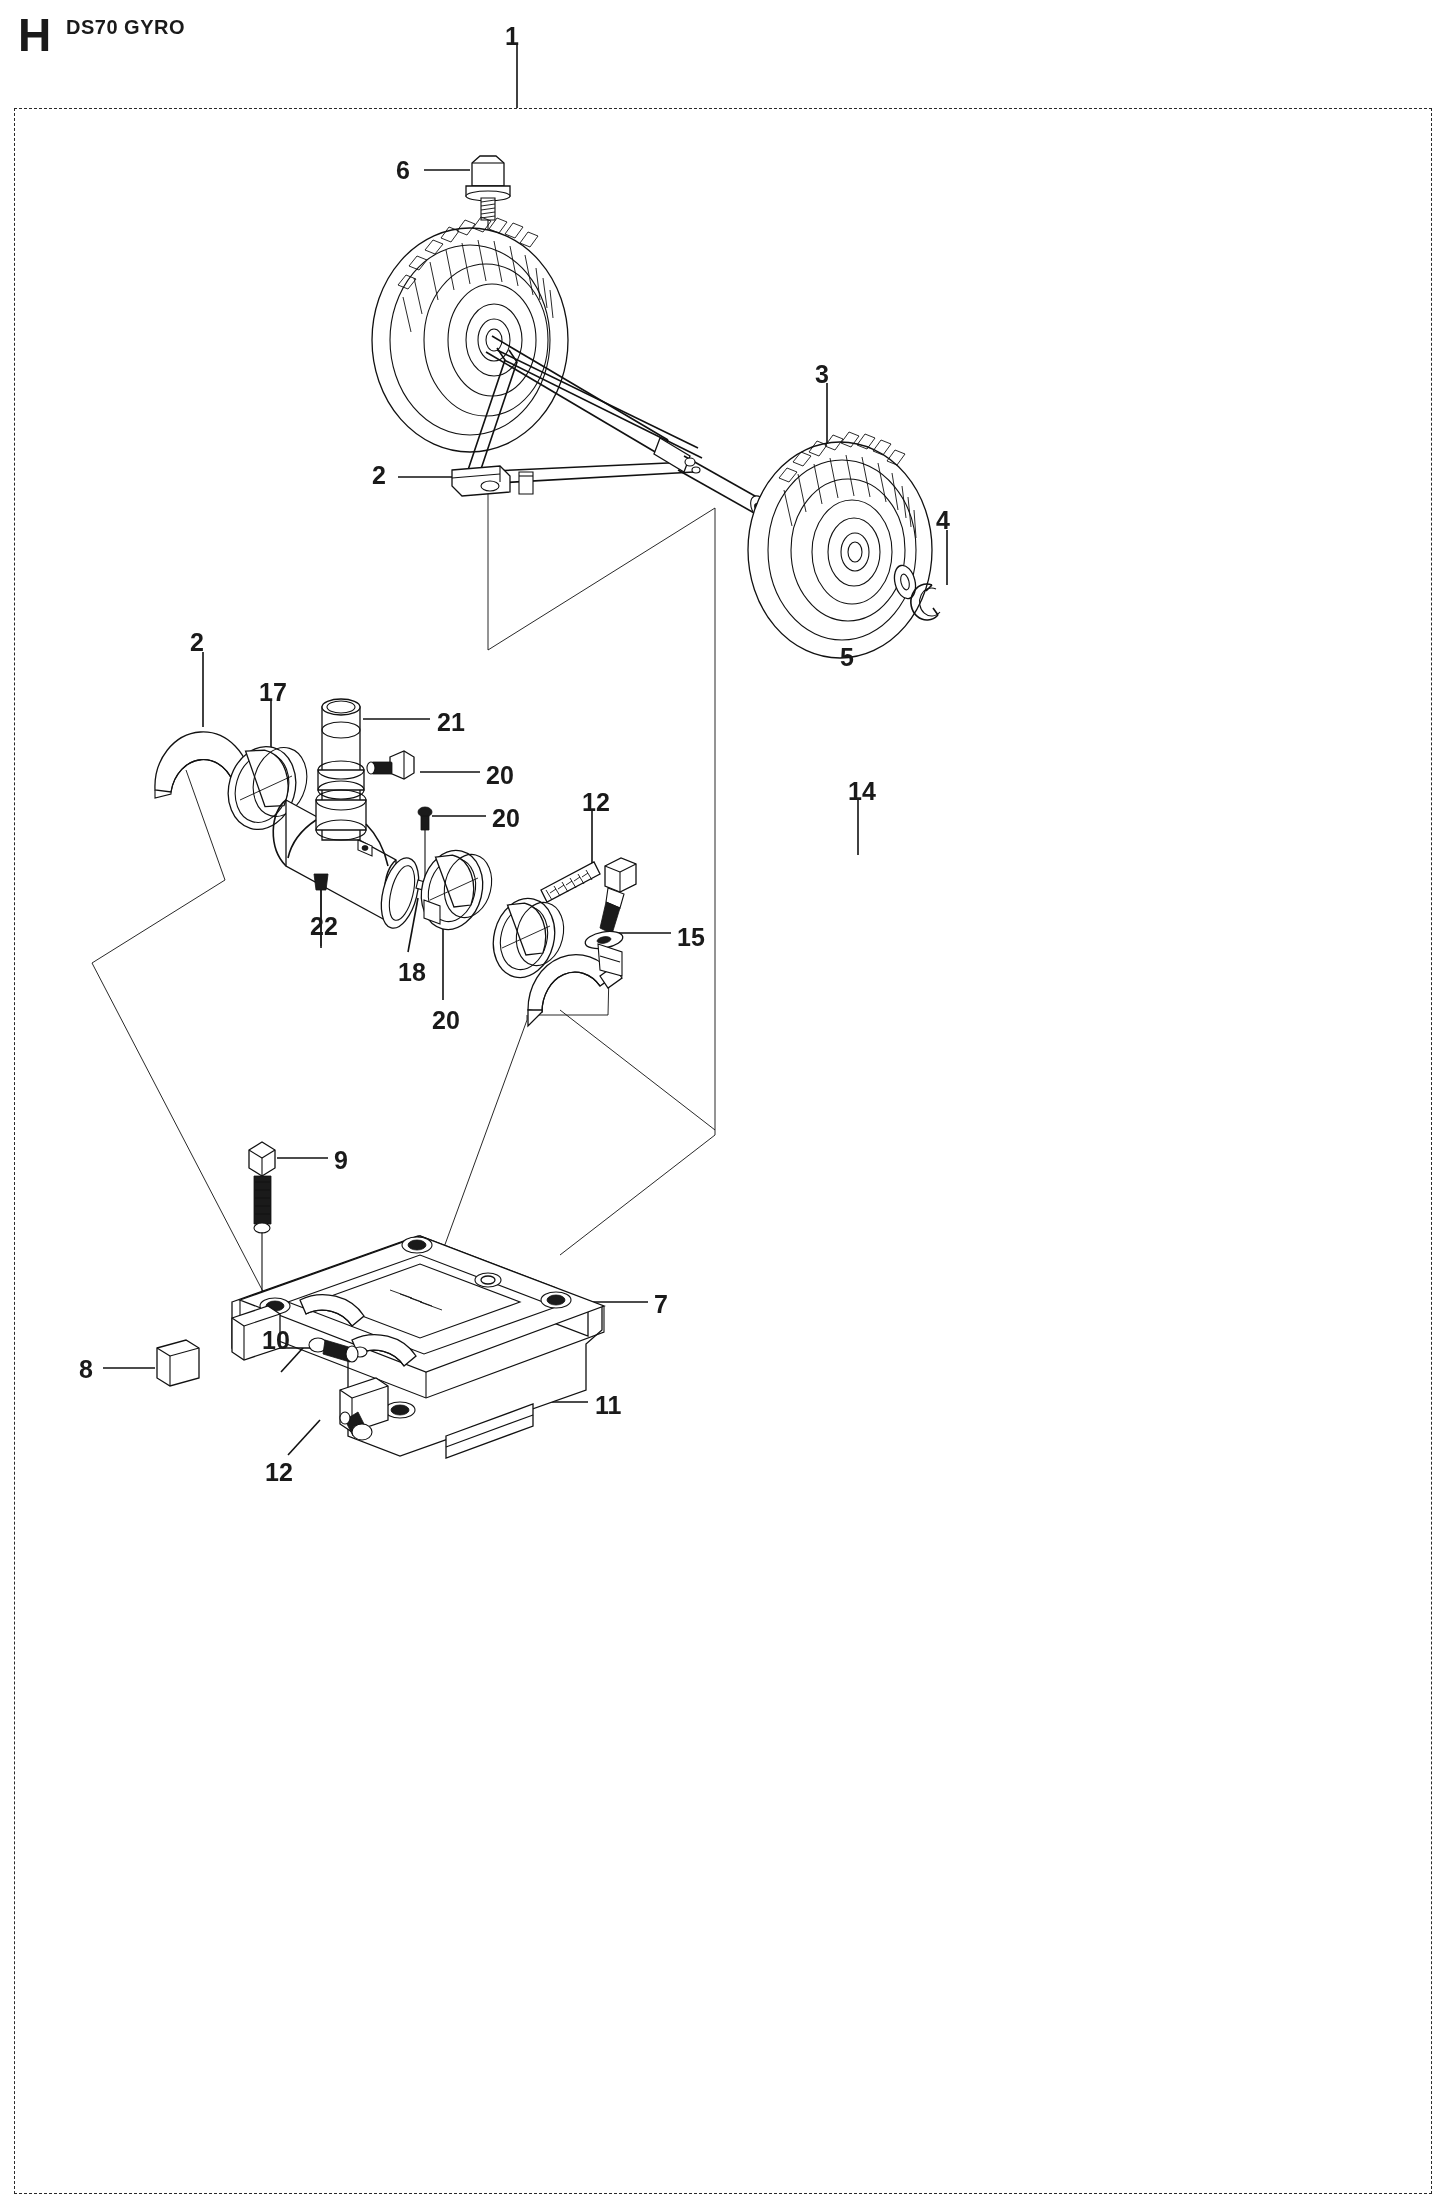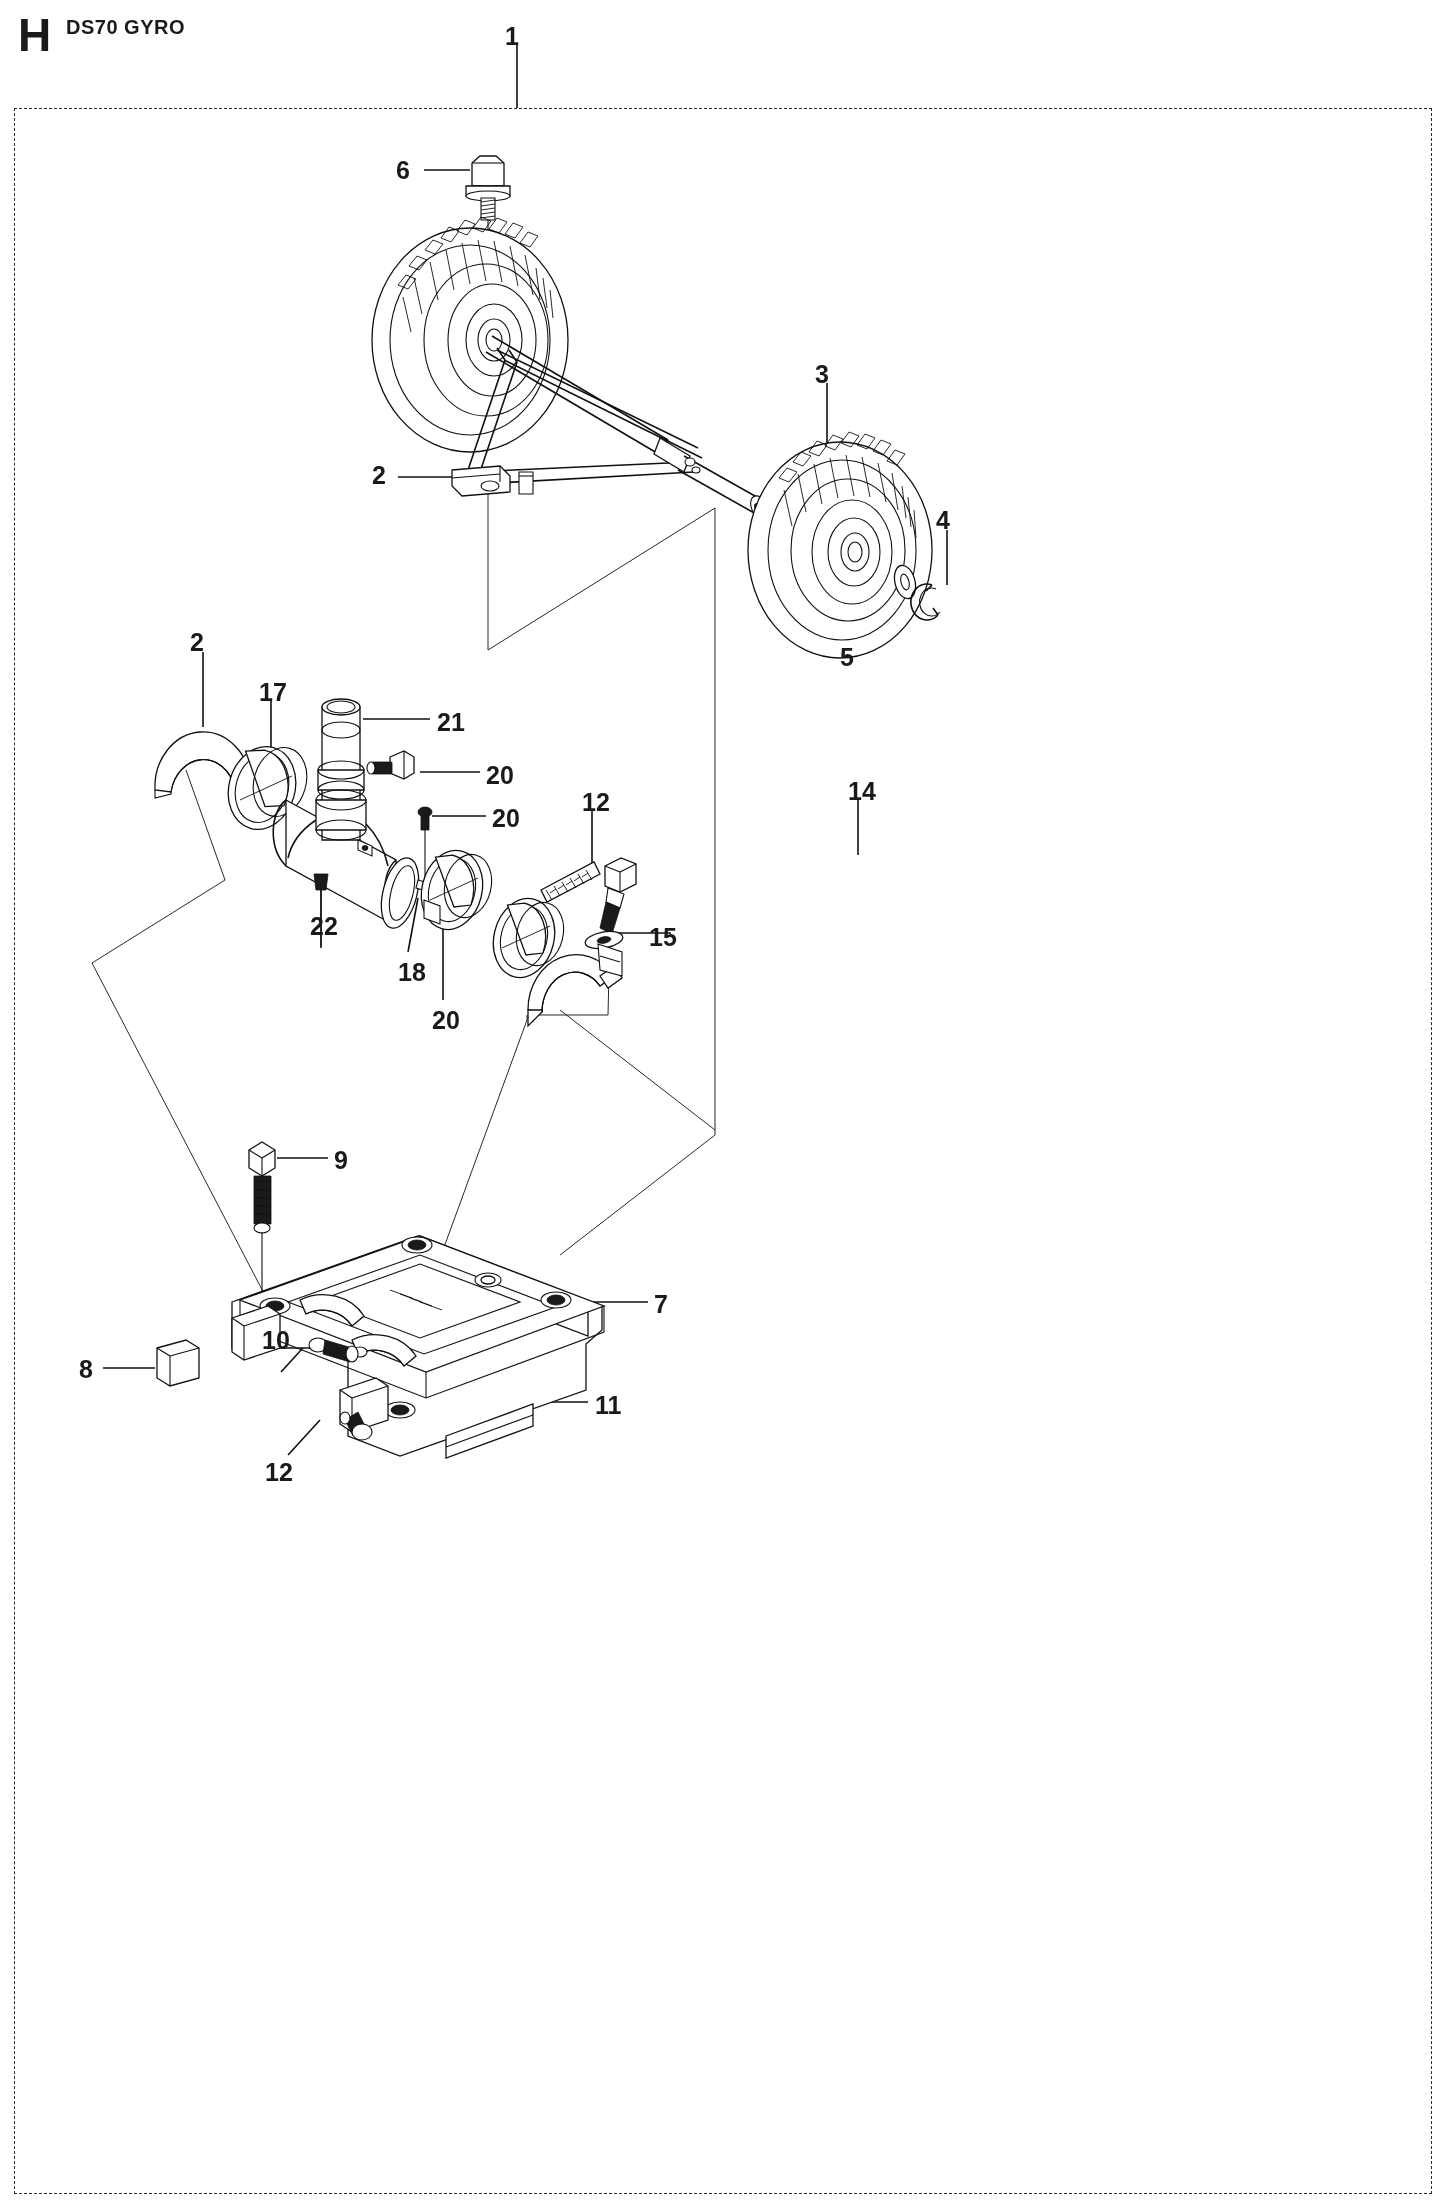--- a/index.html
+++ b/index.html
@@ -465,21 +465,21 @@
   <div class="callout" style="left:840px;top:645px">5</div>
   <div class="callout" style="left:396px;top:158px">6</div>
   <div class="callout" style="left:654px;top:1292px">7</div>
   <div class="callout" style="left:79px;top:1357px">8</div>
   <div class="callout" style="left:334px;top:1148px">9</div>
   <div class="callout" style="left:262px;top:1328px">10</div>
   <div class="callout" style="left:595px;top:1393px">11</div>
   <div class="callout" style="left:265px;top:1460px">12</div>
   <div class="callout" style="left:190px;top:630px">2</div>
   <div class="callout" style="left:848px;top:779px">14</div>
-  <div class="callout" style="left:649px;top:925px">15</div>
+  <div class="callout" style="left:677px;top:925px">15</div>
   <div class="callout" style="left:582px;top:790px">12</div>
   <div class="callout" style="left:259px;top:680px">17</div>
   <div class="callout" style="left:432px;top:1008px">20</div>
   <div class="callout" style="left:398px;top:960px">18</div>
   <div class="callout" style="left:492px;top:806px">20</div>
   <div class="callout" style="left:437px;top:710px">21</div>
   <div class="callout" style="left:310px;top:914px">22</div>
   <div class="callout" style="left:486px;top:763px">20</div>
 </div>
 

